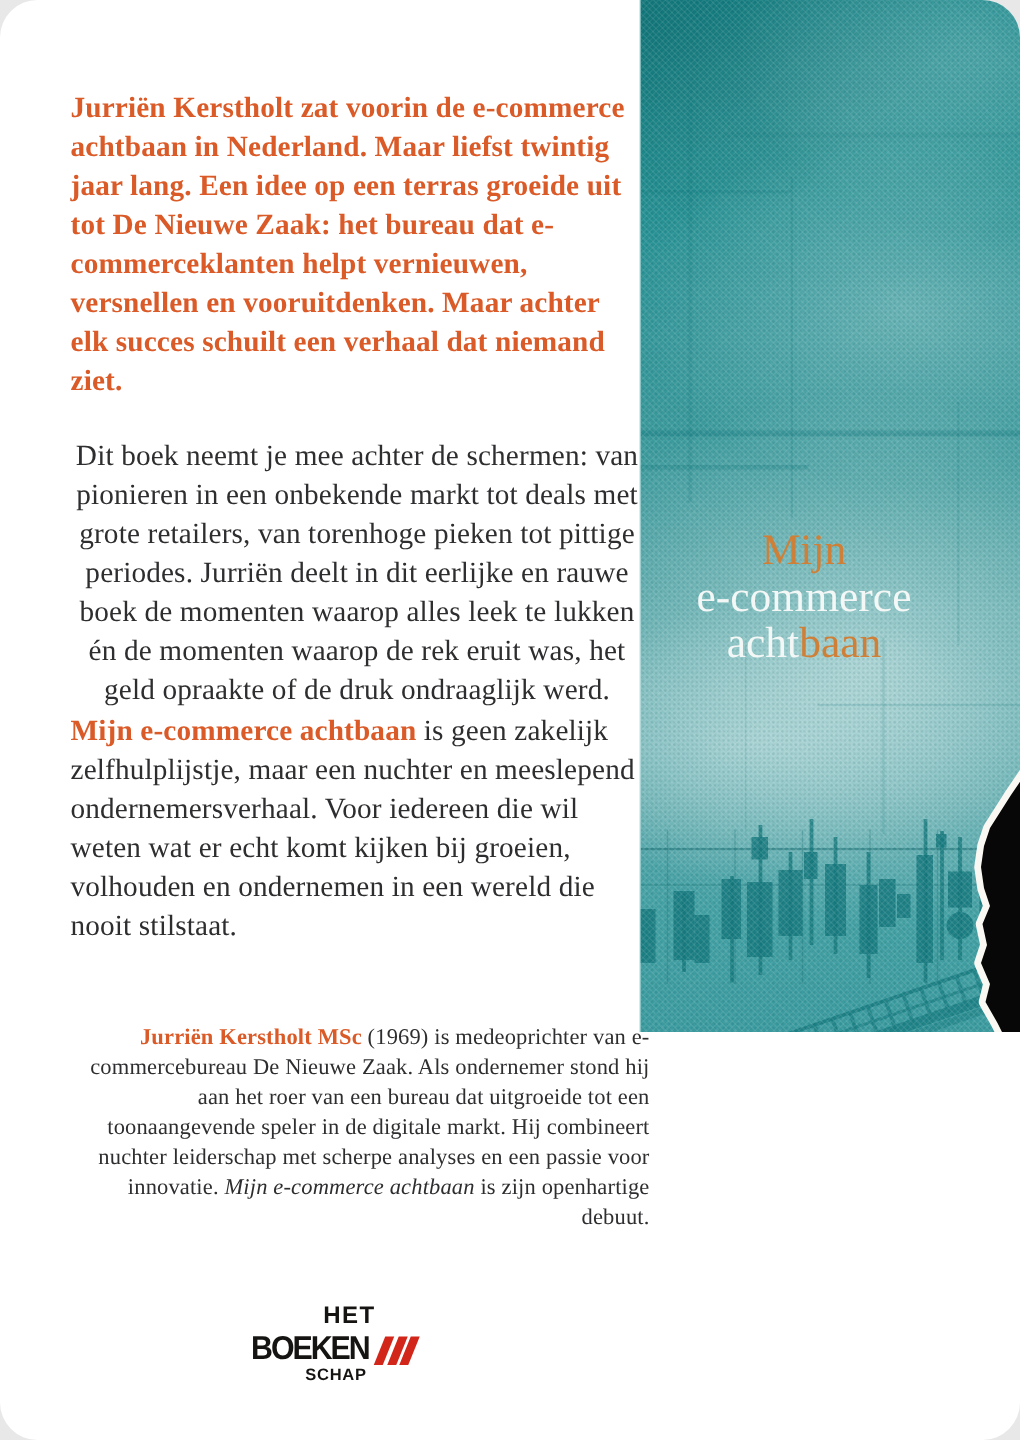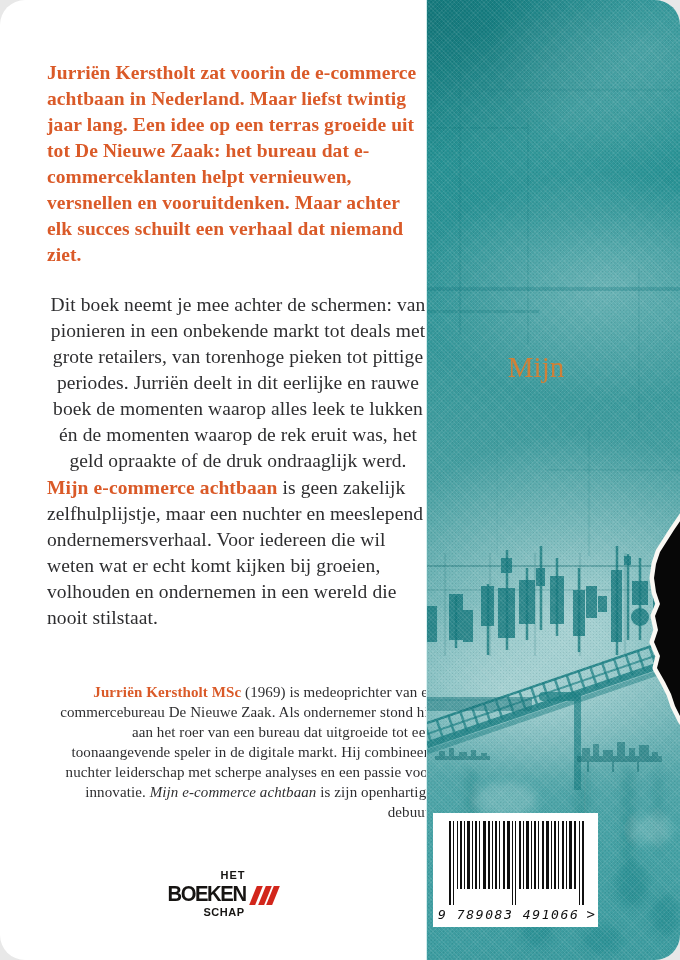--- a/index.html
+++ b/index.html
@@ -13,30 +13,30 @@
   .intro{top:60px;color:#da5a28;font-weight:700;}
   .body-par{top:292px;text-align:center;}
   .pitch{top:475px;}
   .bio{top:682px;font-size:15px;line-height:20px;width:386px;text-align:right;}
   .accent-bold{color:#da5a28;font-weight:700;}
   .italic{font-style:italic;}
   
   .logo{position:absolute;left:174px;top:870px;width:92px;display:flex;
     flex-direction:column;align-items:center;color:#161412;
     font-family:"Liberation Sans",sans-serif;font-weight:700;line-height:1;}
-  .logo-het{font-size:11px;letter-spacing:1px;margin-left:26px;}
+  .logo-het{font-size:16px;letter-spacing:1px;margin-left:26px;}
   .logo-mainrow{display:flex;align-items:flex-end;margin-top:2px;}
   .logo-boeken{font-size:22px;letter-spacing:-1.5px;transform:scaleX(0.92);}
   .logo-books{display:flex;align-items:flex-end;margin-left:2px;}
   .logo-books i{display:block;width:6px;height:19px;margin-left:2.5px;
     transform:skewX(-22deg);}
   .logo-schap{font-size:11px;letter-spacing:0.5px;margin-top:2px;margin-left:8px;}
   
   .cover-panel{
-    position:absolute;left:426px;top:0;width:254px;height:960px;overflow:hidden;
+    position:absolute;left:426px;top:0;width:254px;height:688px;overflow:hidden;
     border-left:1px solid rgba(235,250,250,0.85);
     background:
       radial-gradient(ellipse 230px 170px at 88% 5%, rgba(255,255,255,0.18), transparent 70%),
       radial-gradient(ellipse 200px 150px at 55% 12%, rgba(255,255,255,0.10), transparent 70%),
       radial-gradient(ellipse 260px 160px at 70% 30%, rgba(215,236,236,0.35), transparent 72%),
       radial-gradient(ellipse 300px 240px at 60% 64%, rgba(228,242,242,0.55), transparent 75%),
       radial-gradient(ellipse 260px 120px at 30% 72%, rgba(210,232,232,0.45), transparent 75%),
       radial-gradient(ellipse 300px 200px at 0% 2%, rgba(0,70,74,0.30), transparent 70%),
       linear-gradient(180deg,#1a898c 0%,#238f91 16%,#2d9396 30%,#3a999b 42%,
         #4aa0a2 55%,#5aa8aa 66%,#55a6a9 78%,#43a0a3 88%,#3a9a9e 100%);
@@ -205,20 +205,22 @@
     </svg>
 
     <svg class="torn-layer" width="254" height="960" viewBox="0 0 254 960">
       <path d="M 262,508 L 247,530 240,541 233,552 229,564 227,578 229,592 233,604
                228,616 231,630 227,642 233,656 230,668 238,682 244,694 248,706
                255,720 262,730 Z" fill="#070707" stroke="#faf8f3" stroke-width="9" stroke-linejoin="round" paint-order="stroke"></path>
     </svg>
 
     <div class="cover-text title-block">
       <span style="display:block" class="title-orange">Mijn</span>
+      <span style="display:block">e-commerce</span>
+      <span style="display:block"><span>acht</span><span class="title-orange">baan</span></span>
     </div>
 
 
     <div class="barcode-box">
       <svg class="barcode-bars" width="165" height="98" viewBox="0 0 165 98" fill="#101010">
         <rect x="16" y="8" width="2" height="84"></rect>
           <rect x="20" y="8" width="1" height="84"></rect>
         <rect x="24" y="8" width="1" height="68"></rect>
           <rect x="27" y="8" width="2" height="68"></rect>
         <rect x="31" y="8" width="1" height="68"></rect>

